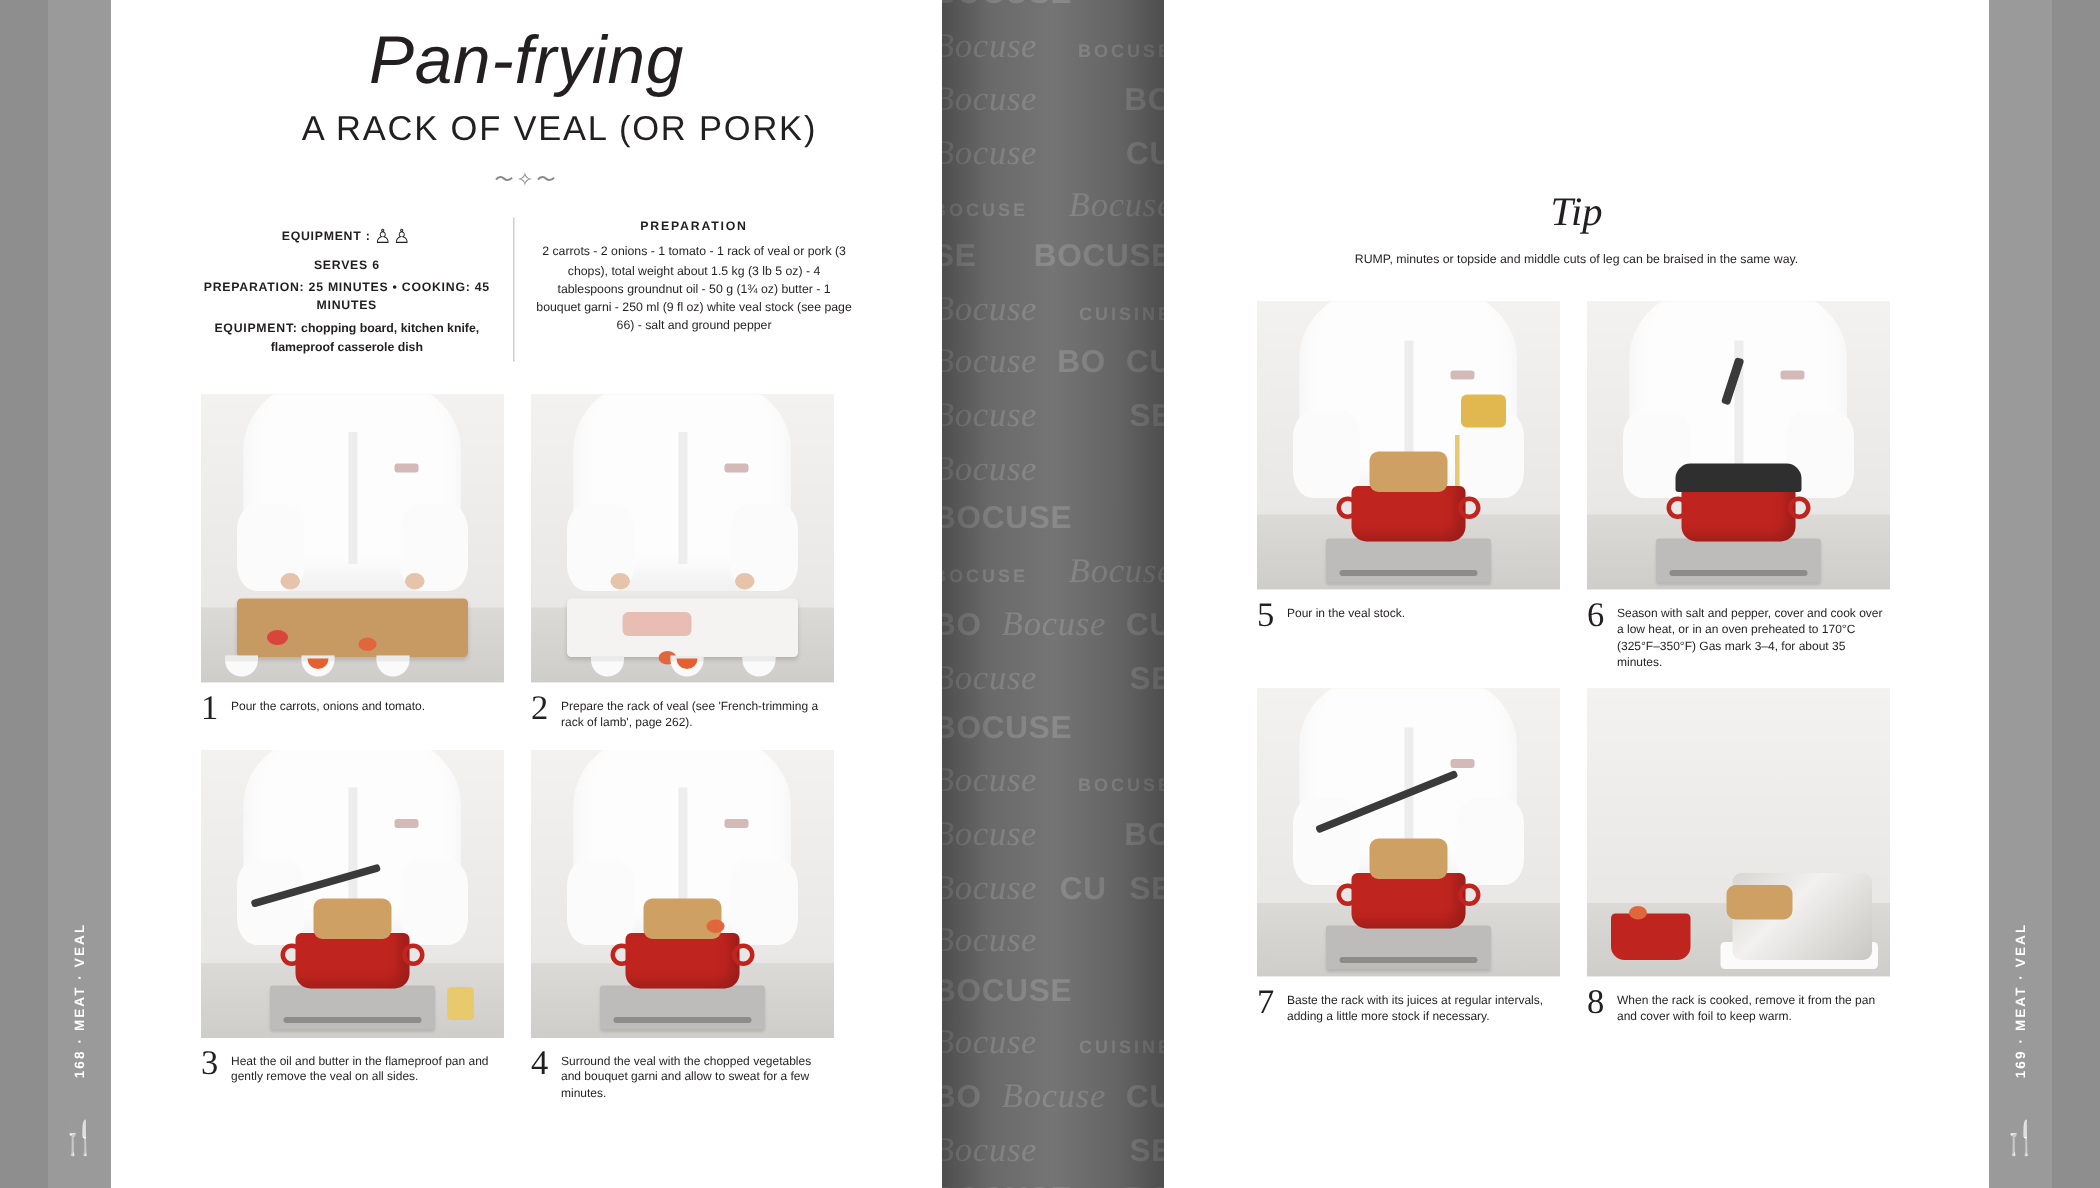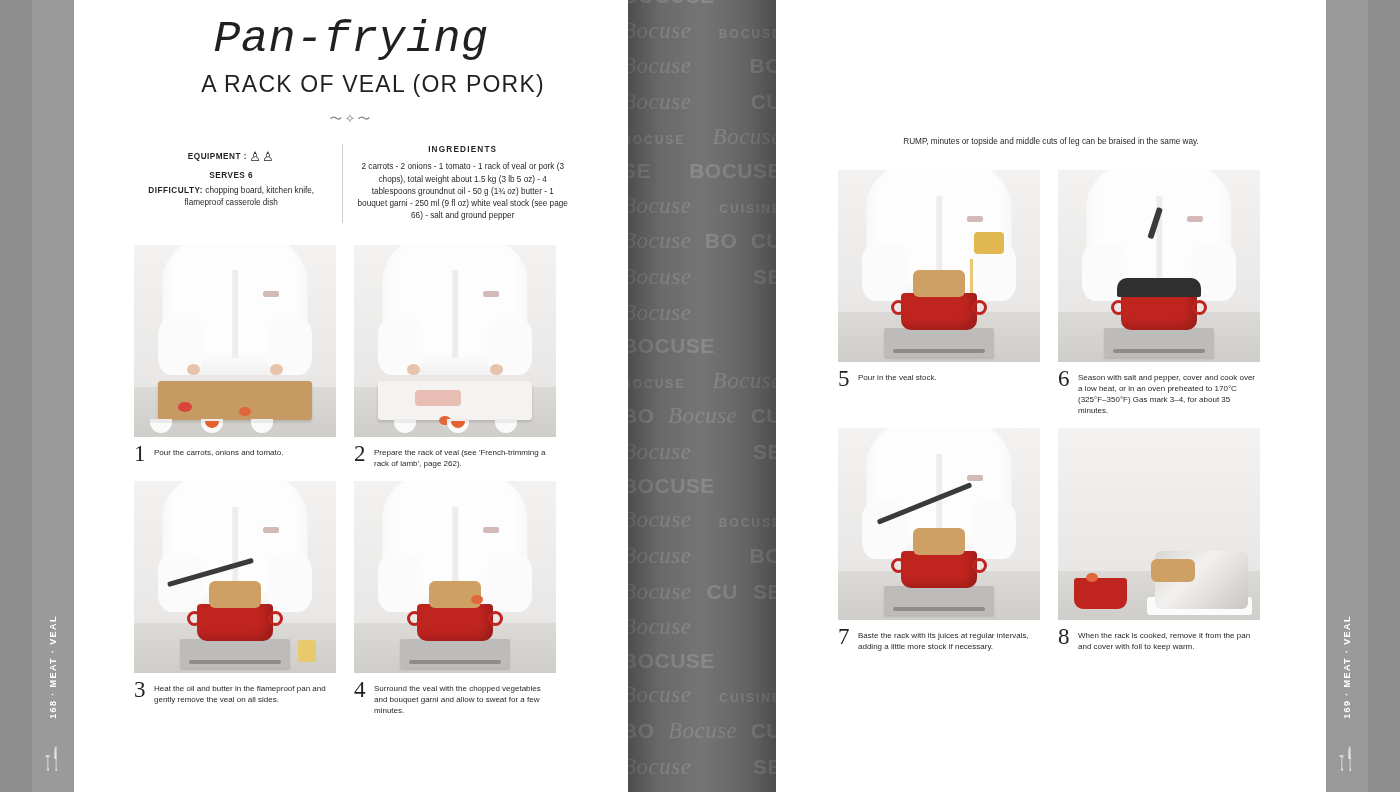--- a/index.html
+++ b/index.html
@@ -115,21 +115,21 @@
     top: 0;
     height: 792px;
     background: #ffffff;
   }
   .page-left { left: 74px; width: 554px; }
   .page-right { left: 776px; width: 550px; }
 
   
   .title-wrap { text-align: center; padding-top: 14px; }
   .recipe-title {
-    font-family: Liberation Mono, monospace;
+    font-family: Liberation Sans, sans-serif;
     font-style: italic;
     font-size: 45px;
     font-weight: normal;
     margin: 0;
     letter-spacing: 0.5px;
     color: #231f20;
   }
   .recipe-subtitle {
     font-size: 23px;
     letter-spacing: 1.2px;
@@ -165,21 +165,21 @@
   }
   .info-line { margin: 3px 0; }
   .info-lbl { font-weight: bold; letter-spacing: 0.5px; }
   .chef-hats { font-size: 13px; letter-spacing: 1px; vertical-align: -2px; }
   .ing-head {
     font-weight: bold;
     font-size: 8.2px;
     letter-spacing: 1.2px;
     margin-bottom: 5px;
   }
-  .equip-text { font-weight: normal; }
+  .equip-text { font-weight: bold; }
 
   
   .steps {
     display: grid;
     grid-template-columns: 202px 202px;
     column-gap: 18px;
     row-gap: 12px;
     margin: 22px 0 0 60px;
   }
   .steps-right {
@@ -405,27 +405,28 @@
       <div class="ornament">〜✧〜</div>
     </div>
 
     <div class="info">
       <div class="info-left">
         <div class="info-line">
           <span class="info-lbl">EQUIPMENT :</span>
           <span class="chef-hats">♙♙</span>
         </div>
         <div class="info-line info-lbl">SERVES 6</div>
+        <div class="info-line info-lbl">PREPARATION: 25 MINUTES • COOKING: 45 MINUTES</div>
         <div class="info-line">
-          <span class="info-lbl">DIFFICULTY:</span>
+          <span class="info-lbl">EQUIPMENT:</span>
           <span class="equip-text">chopping board, kitchen knife, flameproof casserole dish</span>
         </div>
       </div>
       <div class="info-right">
-        <div class="ing-head">INGREDIENTS</div>
+        <div class="ing-head">PREPARATION</div>
         <div>2 carrots - 2 onions - 1 tomato - 1 rack of veal or pork (3 chops), total weight about 1.5 kg (3 lb 5 oz) - 4 tablespoons groundnut oil - 50 g (1¾ oz) butter - 1 bouquet garni - 250 ml (9 fl oz) white veal stock (see page 66) - salt and ground pepper</div>
       </div>
     </div>
 
     <div class="steps">
 
       <div class="step">
         <div class="photo">
           <div class="scene">
             <div class="wall"></div>
@@ -518,20 +519,21 @@
           <div class="cap-text">Surround the veal with the chopped vegetables and bouquet garni and allow to sweat for a few minutes.</div>
         </div>
       </div>
 
     </div>
   </div>
 
   <div class="page page-right">
 
     <div class="tip-wrap">
+      <h2 class="tip-title">Tip</h2>
       <p class="tip-text">
         <b>RUMP</b><span>, minutes or topside and middle cuts of leg can be braised in the same way.</span>
       </p>
     </div>
 
     <div class="steps steps-right">
 
       <div class="step">
         <div class="photo photo-r">
           <div class="scene">

